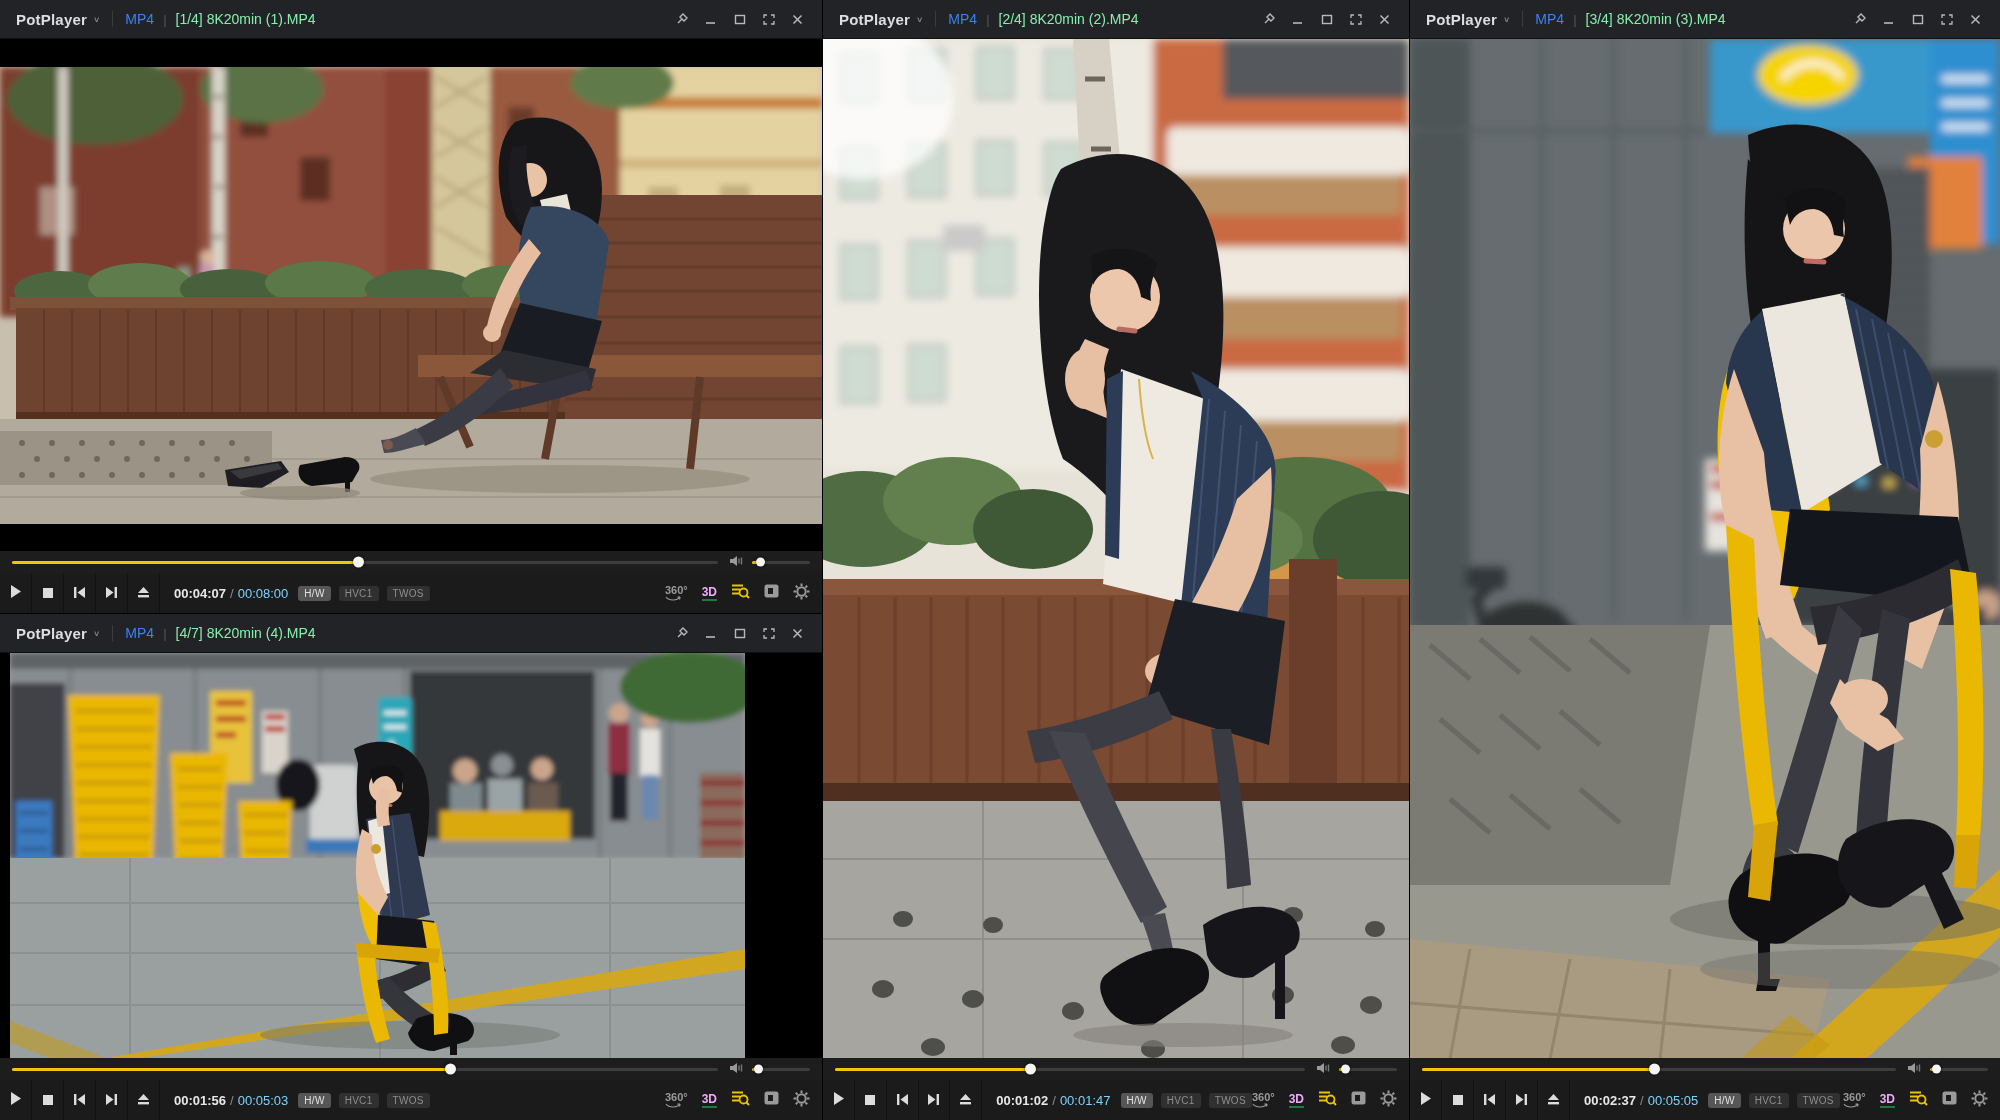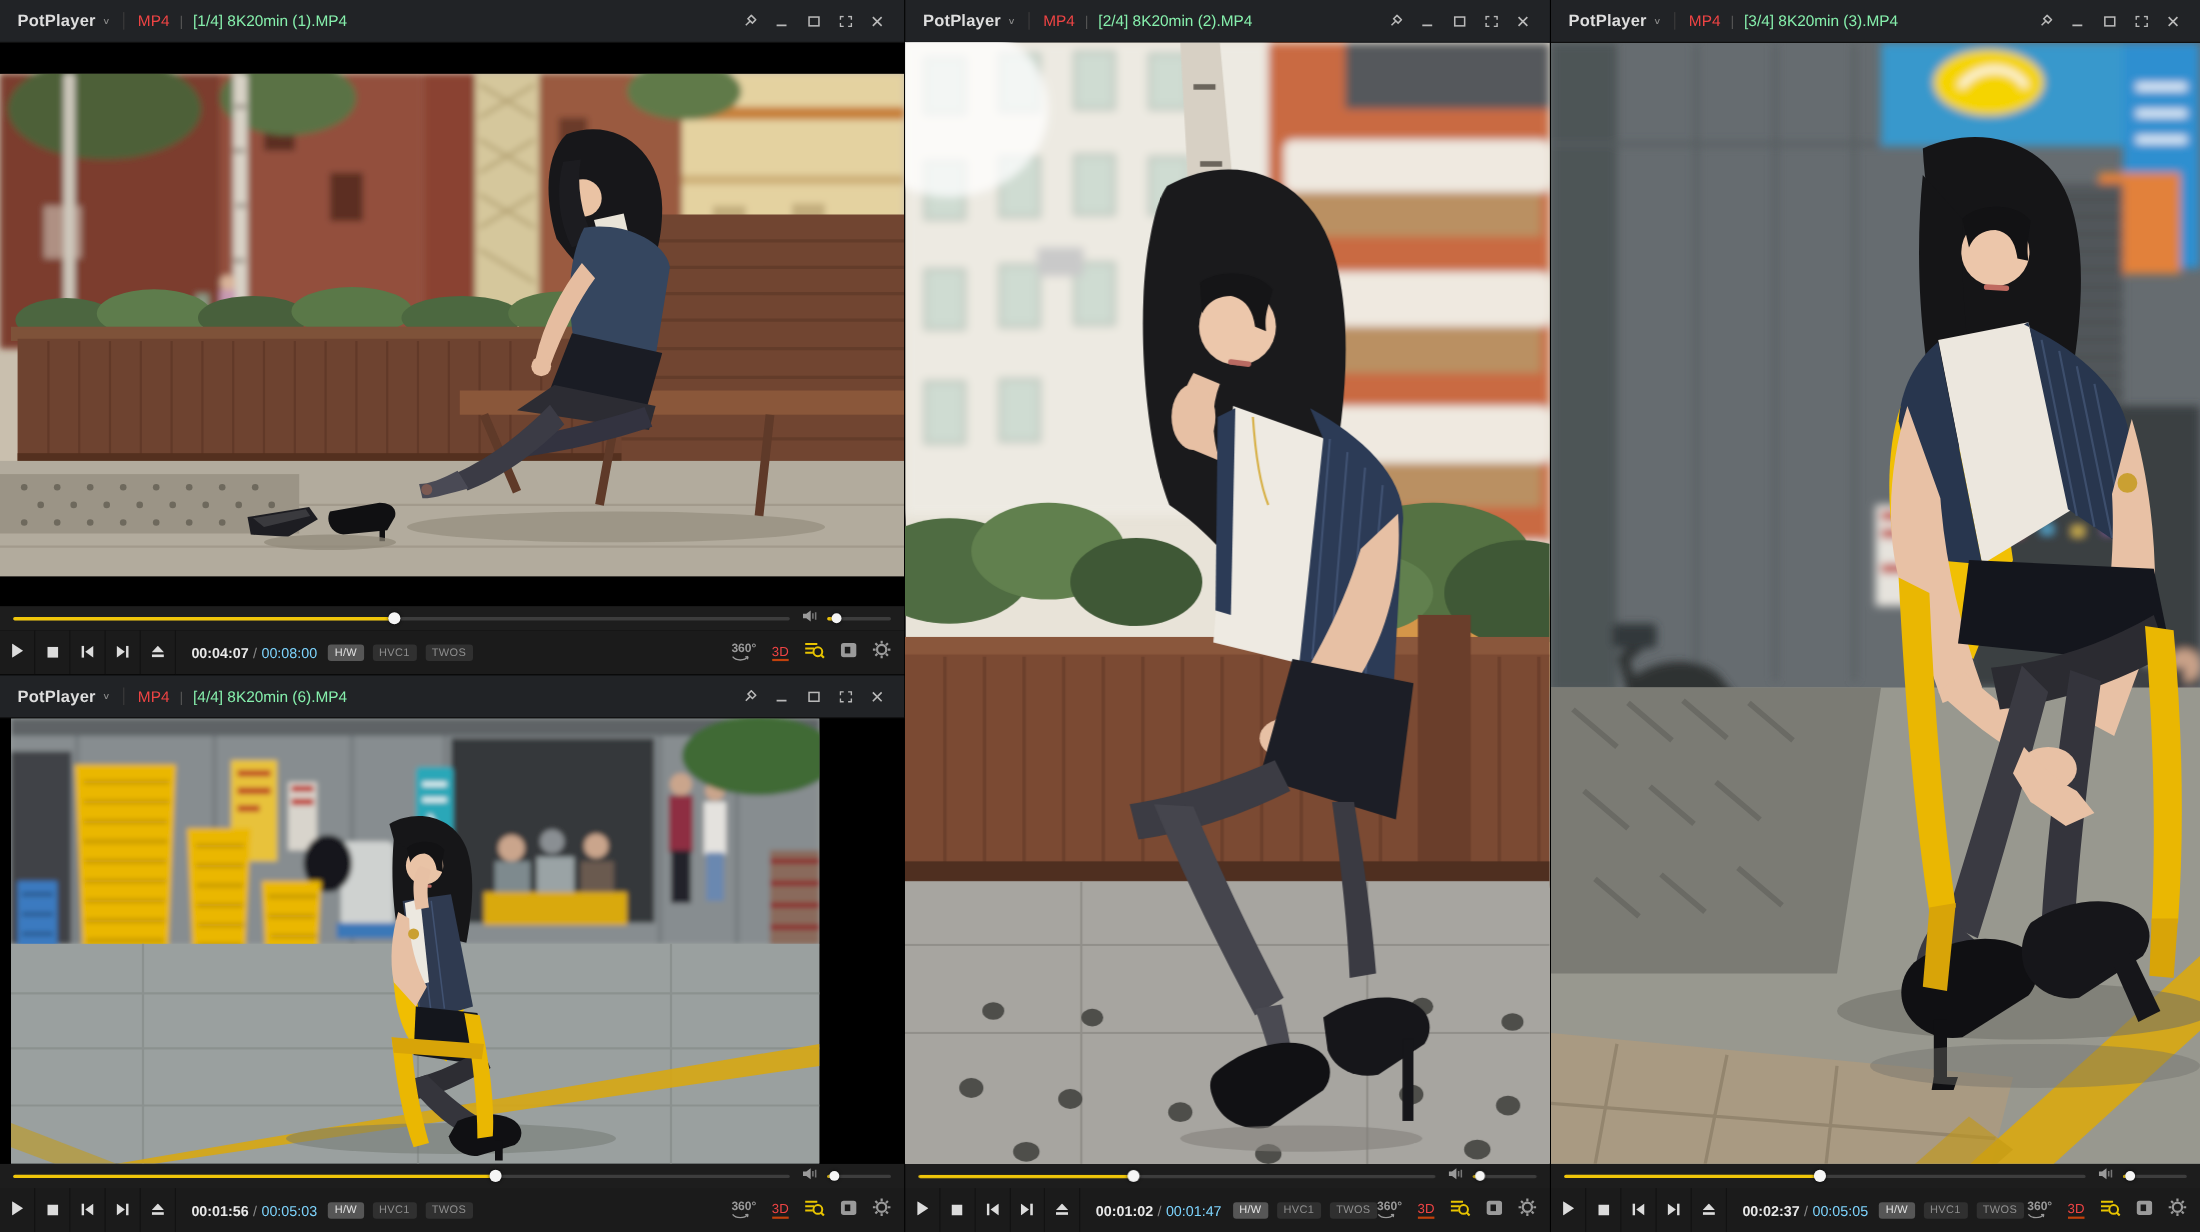--- a/index.html
+++ b/index.html
@@ -11,21 +11,21 @@
   #w3{left:1410px;top:0;width:590px;height:1120px;}
 
   
   .titlebar{height:38px;flex:none;background:#212326;display:flex;align-items:center;
     padding:0 10px 0 16px;border-bottom:1px solid #101010;}
   .app{display:flex;align-items:center;gap:6px;cursor:default;}
   .app-name{color:#dedede;font-size:15px;font-weight:bold;letter-spacing:.2px;}
   .chev{color:#8a8a8a;font-size:10px;transform:scaleY(.8);}
   .tbsep{width:1px;height:16px;background:#3c3c3c;margin:0 12px;}
   .pipe{color:#555;font-size:13px;margin:0 9px;}
-  .fmt{color:#ef4444;font-size:14px;}
+  .fmt{color:#3b82f6;font-size:14px;}
   .fname{color:#86efac;font-size:14px;white-space:nowrap;overflow:hidden;}
   .tbicons{margin-left:auto;display:flex;align-items:center;}
   .tb-btn{width:29px;height:28px;display:flex;align-items:center;justify-content:center;}
   .tb-btn svg{display:block;}
   .tb-btn svg *{stroke:#b9b9b9;}
 
   
   .video{flex:1;background:#000;position:relative;overflow:hidden;}
   .photo{position:absolute;display:block;}
 
@@ -49,21 +49,21 @@
   .time .cur{color:#e8e8e8;font-weight:bold;}
   .time .tsep{color:#8a8a8a;margin:0 4px;}
   .time .tot{color:#7dd3fc;}
   .badges{display:flex;align-items:center;gap:8px;margin-left:10px;}
   .badge{font-size:10px;padding:2px 6px;border-radius:3px;background:#303030;color:#8e8e8e;
     letter-spacing:.3px;white-space:nowrap;}
   .badge.hw{background:#565656;color:#e2e2e2;}
   .rights{margin-left:auto;display:flex;align-items:center;gap:14px;padding-right:12px;}
   .r360{display:flex;flex-direction:column;align-items:flex-start;line-height:1;color:#9a9a9a;}
   .r360 .txt{font-size:11px;font-weight:bold;}
-  .r3d{color:#ef4444;font-size:12px;font-weight:normal;border-bottom:2px solid #c2410c;
+  .r3d{color:#f0abfc;font-size:12px;font-weight:bold;border-bottom:2px solid #15803d;
     padding-bottom:1px;line-height:1;}
   .ric{display:flex;align-items:center;justify-content:center;}
 </style>
 </head>
 <body>
 
 <div class="window" id="w1">
   <div class="titlebar">
     <span class="app">
       <span class="app-name">PotPlayer</span>
@@ -767,21 +767,21 @@
 
 <div class="window" id="w4">
   <div class="titlebar">
     <span class="app">
       <span class="app-name">PotPlayer</span>
       <span class="chev">∨</span>
     </span>
     <span class="tbsep"></span>
     <span class="fmt">MP4</span>
     <span class="pipe">|</span>
-    <span class="fname">[4/4] 8K20min (6).MP4</span>
+    <span class="fname">[4/7] 8K20min (4).MP4</span>
     <span class="tbicons">
       <span class="tb-btn">
           <span>
             <svg width="12" height="12">
               <path d="M7 1 L11 5 L8 8 L4 4 Z M5.5 6.5 L2 10" fill="none" stroke-width="1.4"></path>
             </svg>
           </span>
         </span>
       <span class="tb-btn">
           <span>

